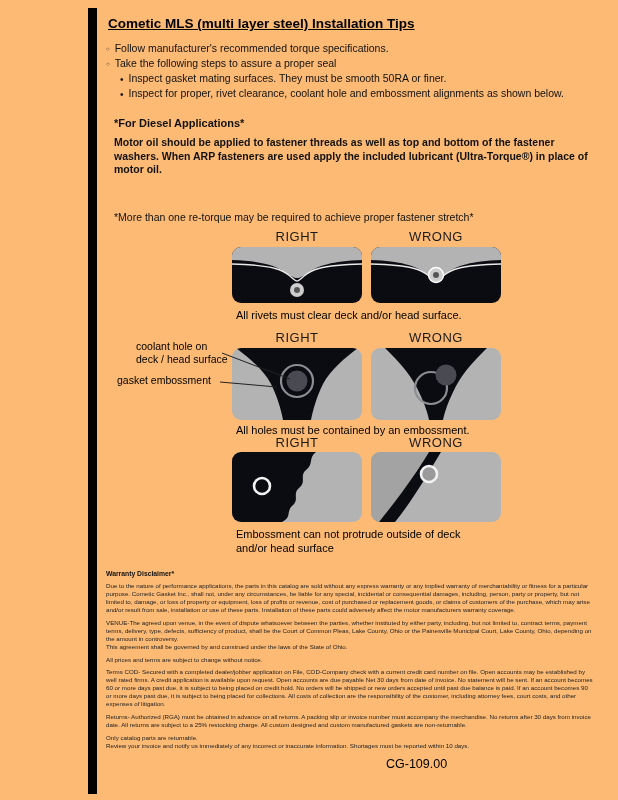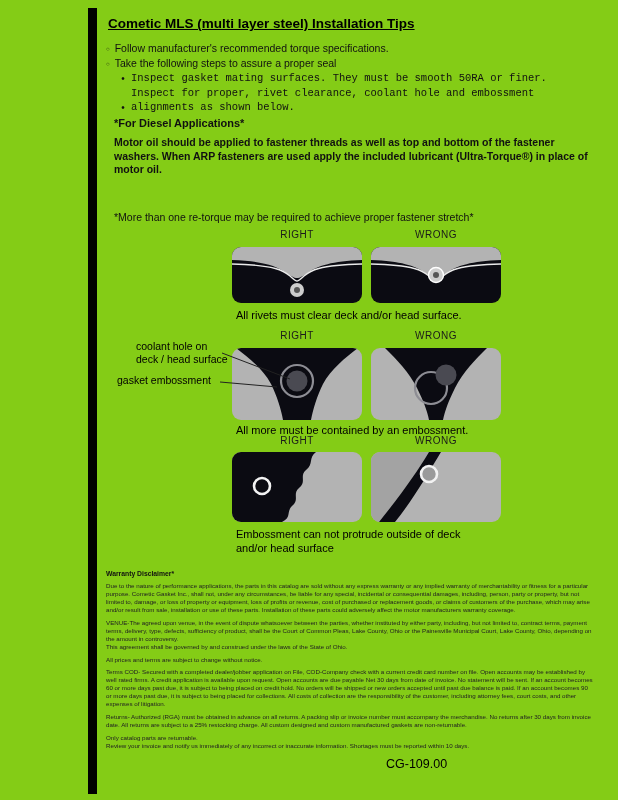--- a/index.html
+++ b/index.html
@@ -1,37 +1,37 @@
 <!DOCTYPE html>
 <html><head>
 <meta charset="utf-8">
 <style>
   html,body{margin:0;padding:0;background:#ffffff;}
   .page{
-    position:relative; width:618px; height:800px; background:#84cc16;
+    position:relative; width:618px; height:800px; background:#fdba74;
     font-family:"Liberation Sans", sans-serif; color:#111; overflow:hidden;
   }
   .abs{position:absolute;}
   .left-bar{left:88px; top:8px; width:9px; height:786px; background:#000;}
 
   .title{left:108px; top:16px; font-size:13.5px; font-weight:bold; text-decoration:underline; color:#000;}
 
   .tips{left:106px; top:42px; width:490px;}
   .bullet{display:flex; align-items:flex-end; font-size:10.5px; line-height:1.32; margin-bottom:1px;}
   .bullet::before{content:"○"; font-size:6px; line-height:13px; margin:1px 5px 0 0; flex:0 0 auto;}
-  .bullet.sub{margin-left:14px;font-family:Liberation Mono, monospace;}
+  .bullet.sub{margin-left:14px;}
   .bullet.sub::before{content:"•"; font-size:10px; line-height:13px; margin:0 5px 0 0;}
 
   .diesel-head{left:114px; top:117px; font-size:11px; font-weight:bold;}
   .body-p{font-size:10.5px; line-height:1.3; width:478px;font-weight:bold;}
   .diesel-p1{left:114px; top:136px;}
   .diesel-p2{left:114px; top:171px;}
   .diesel-note{left:114px; top:211px; font-size:10.5px;}
 
-  .dg-head{font-size:10px; width:130px; text-align:center; color:#1a1a1a; letter-spacing:0.5px;}
+  .dg-head{font-size:13px; width:130px; text-align:center; color:#1a1a1a; letter-spacing:0.5px;}
   .h1r{left:232px; top:229px;} .h1w{left:371px; top:229px;}
   .h2r{left:232px; top:330px;} .h2w{left:371px; top:330px;}
   .h3r{left:232px; top:435px;} .h3w{left:371px; top:435px;}
 
   .diag{border-radius:9px; overflow:hidden; line-height:0;}
   .i1r{left:232px; top:247px;} .i1w{left:371px; top:247px;}
   .i2r{left:232px; top:348px;} .i2w{left:371px; top:348px;}
   .i3r{left:232px; top:452px;} .i3w{left:371px; top:452px;}
 
   .cap{font-size:11px; line-height:1.25; color:#000;}
@@ -126,21 +126,21 @@
       <circle cx="60" cy="40" r="16" fill="none" stroke="#8d8d94" stroke-width="2.2"></circle>
       <circle cx="75" cy="27" r="10.5" fill="#4a4a52"></circle>
     </svg>
   </div>
 
   <svg class="abs connector" width="100" height="52" viewBox="0 0 100 52">
     <path d="M17,11 L85,37" stroke="#222" stroke-width="1" fill="none"></path>
     <path d="M15,40 L72,45" stroke="#222" stroke-width="1" fill="none"></path>
   </svg>
 
-  <div class="abs cap cap2">All more must be contained by an embossment.</div>
+  <div class="abs cap cap2">All holes must be contained by an embossment.</div>
 
   <div class="abs dg-head h3r">RIGHT</div>
   <div class="abs dg-head h3w">WRONG</div>
 
   <div class="abs diag i3r">
     <svg width="130" height="70" viewBox="0 0 130 70">
       <rect width="130" height="70" fill="#b3b3b3"></rect>
       <path d="M0,0 H84 C76,6 82,12 74,18 C67,24 75,30 67,36 C60,42 68,48 60,54 C54,60 60,65 50,70 H0 Z" fill="#0b0b12"></path>
       <circle cx="30" cy="34" r="8" fill="#0b0b12" stroke="#f2f2f2" stroke-width="2.6"></circle>
     </svg>

